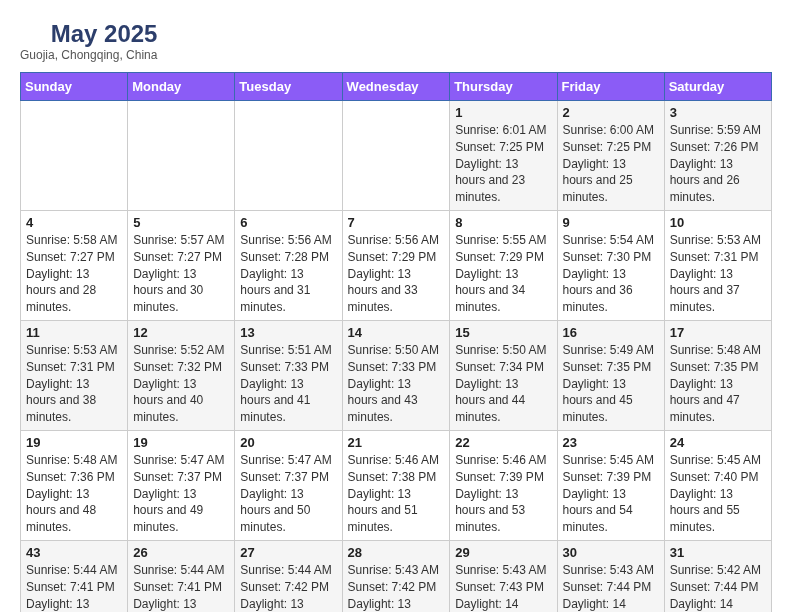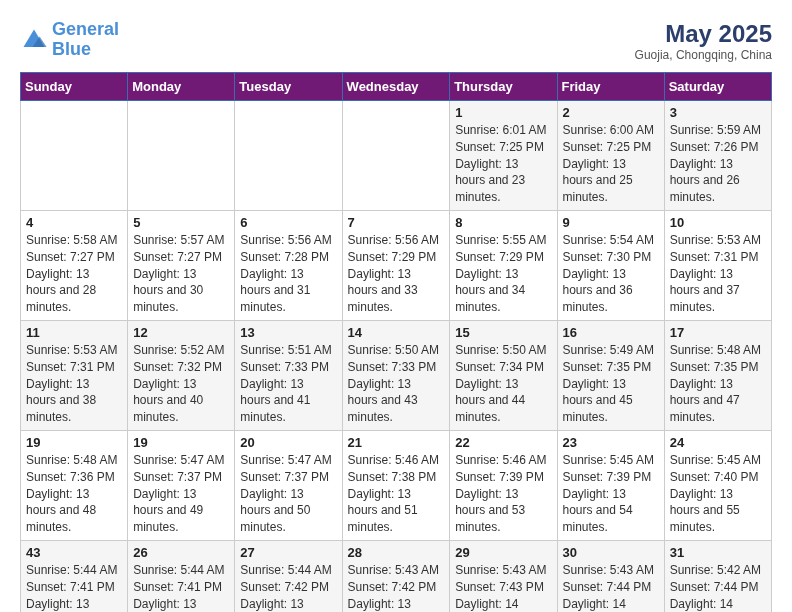--- a/index.html
+++ b/index.html
@@ -45,21 +45,21 @@
     .subtitle {
       font-size: 12px;
       color: #555;
     }
     table {
       width: 100%;
       border-collapse: collapse;
       font-size: 11px;
     }
     thead th {
-      background: #701a75;
+      background: #8b5cf6;
       color: #fff;
       padding: 6px 4px;
       text-align: left;
       font-size: 13px;
       font-weight: bold;
       border: 1px solid #3a6aaf;
     }
     tbody td {
       border: 1px solid #ccc;
       vertical-align: top;
@@ -85,30 +85,20 @@
       line-height: 1.4;
     }
     .empty-cell {
       background: #fff !important;
     }
   </style>
 </head>
 <body>
 
 <div class="header">
-  <div class="logo">
-    <svg class="logo-icon" viewBox="0 0 40 40">
-      <polygon points="20,5 35,30 5,30" fill="#4a90d9"></polygon>
-      <polygon points="28,15 38,30 18,30" fill="#2c6bb0" opacity="0.7"></polygon>
-    </svg>
-    <div class="logo-text">
-      <div><span>General</span></div>
-      <div><span style="color:#4a90d9;">Blue</span></div>
-    </div>
-  </div>
   <div class="title-block">
     <div class="main-title">May 2025</div>
     <div class="subtitle">Guojia, Chongqing, China</div>
   </div>
 </div>
 
 <table>
   <thead>
     <tr>
     <th>Sunday</th>

